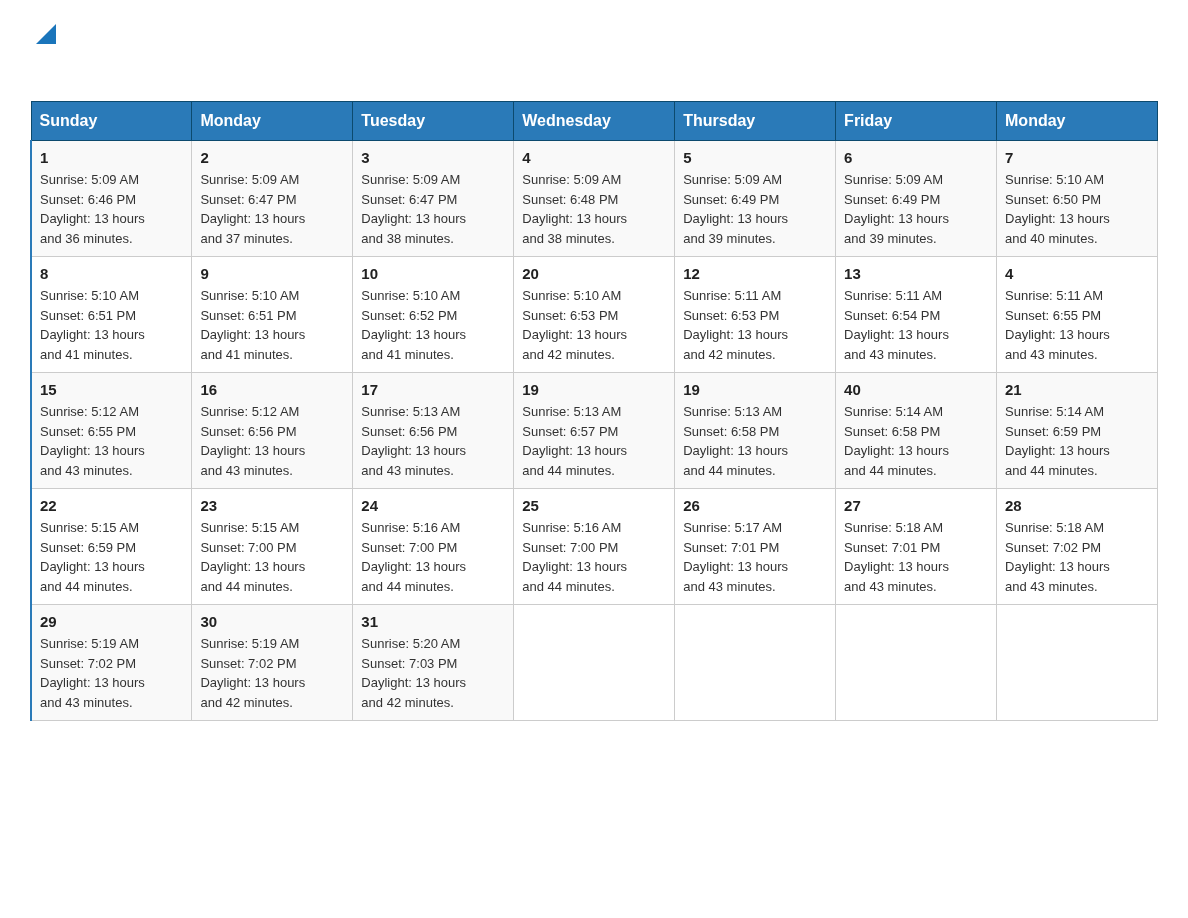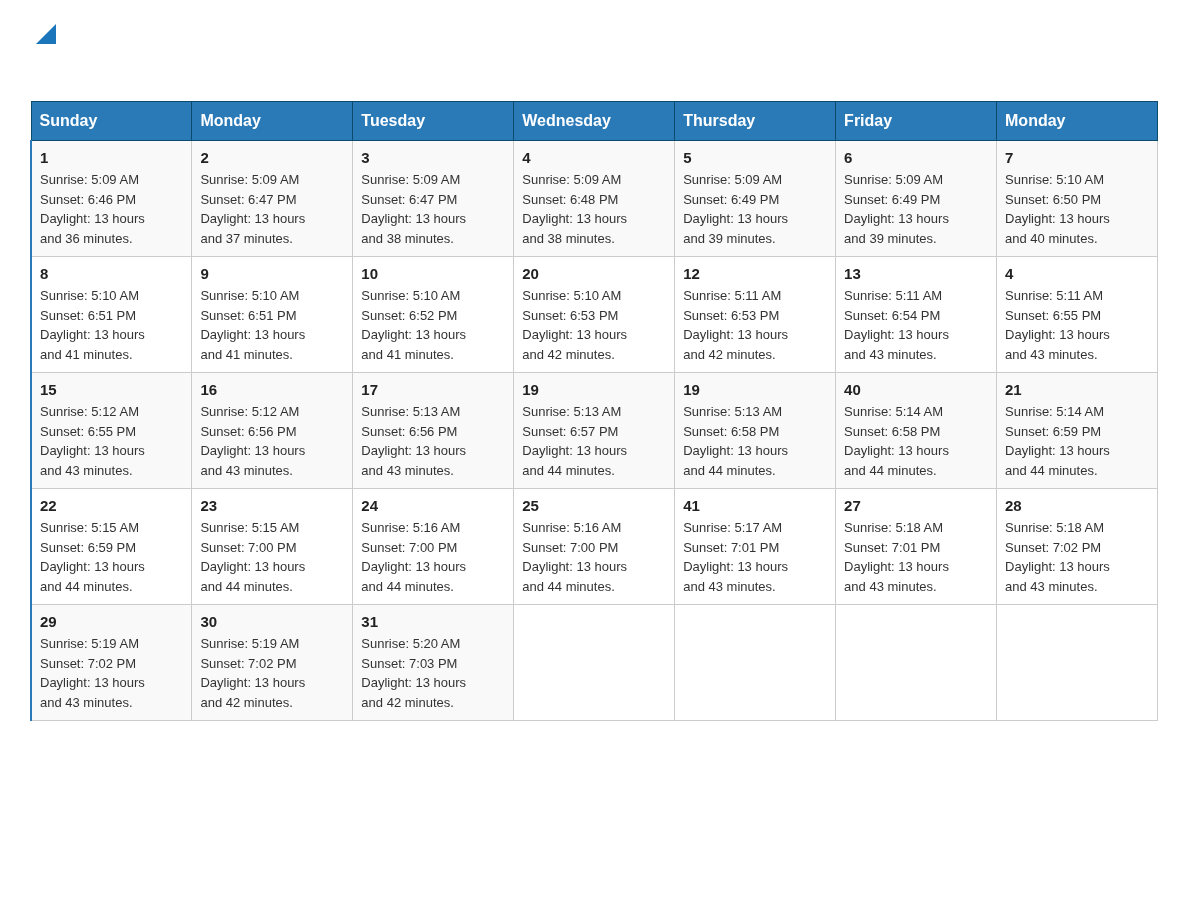--- a/index.html
+++ b/index.html
@@ -368,21 +368,21 @@
         <td>
         <span class="day-num">25</span>
         <div class="day-info">
           Sunrise: 5:16 AM<br>
           Sunset: 7:00 PM<br>
           Daylight: 13 hours<br>
           and 44 minutes.
         </div>
       </td>
         <td>
-        <span class="day-num">41</span>
+        <span class="day-num">26</span>
         <div class="day-info">
           Sunrise: 5:17 AM<br>
           Sunset: 7:01 PM<br>
           Daylight: 13 hours<br>
           and 43 minutes.
         </div>
       </td>
         <td>
         <span class="day-num">27</span>
         <div class="day-info">

